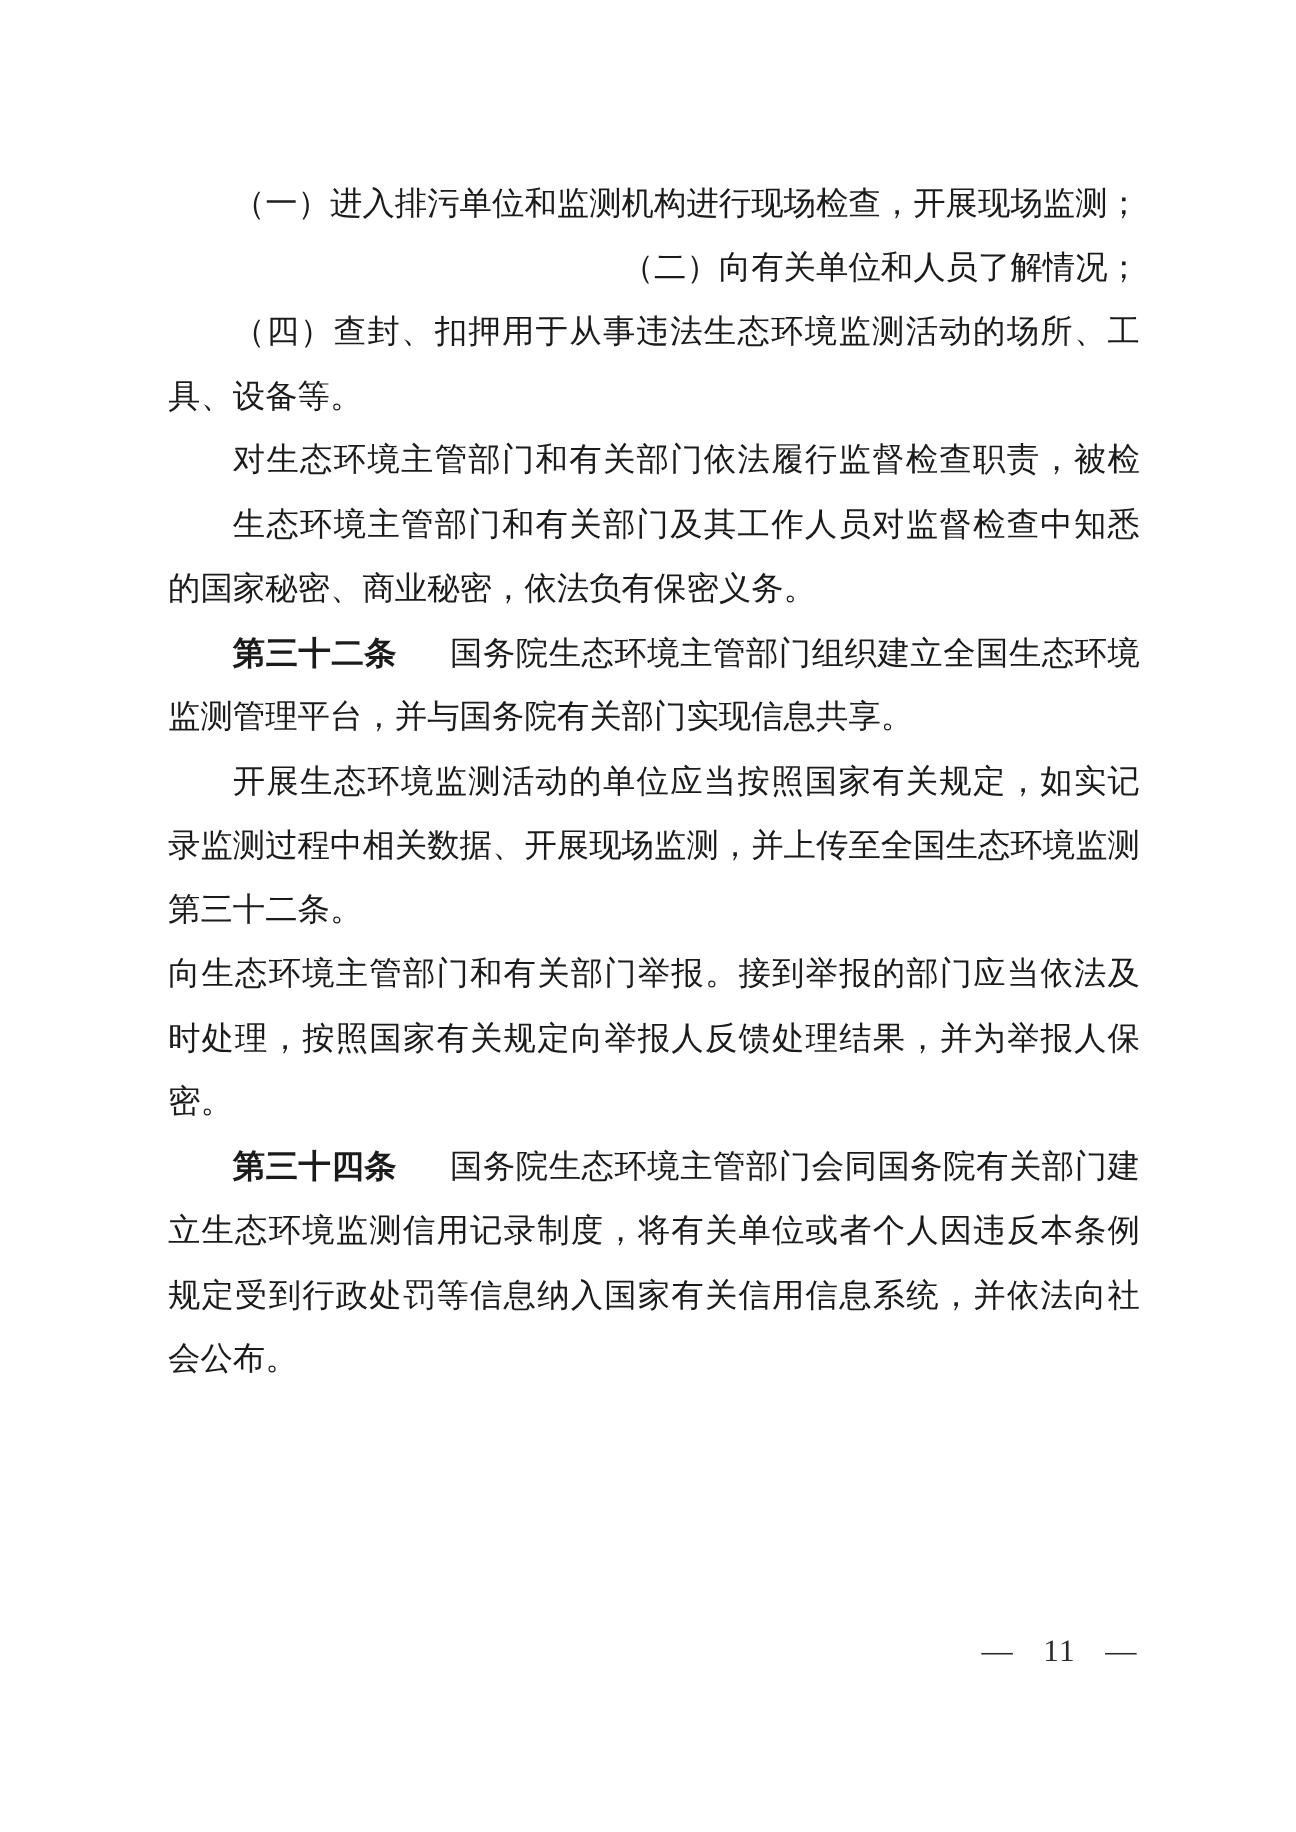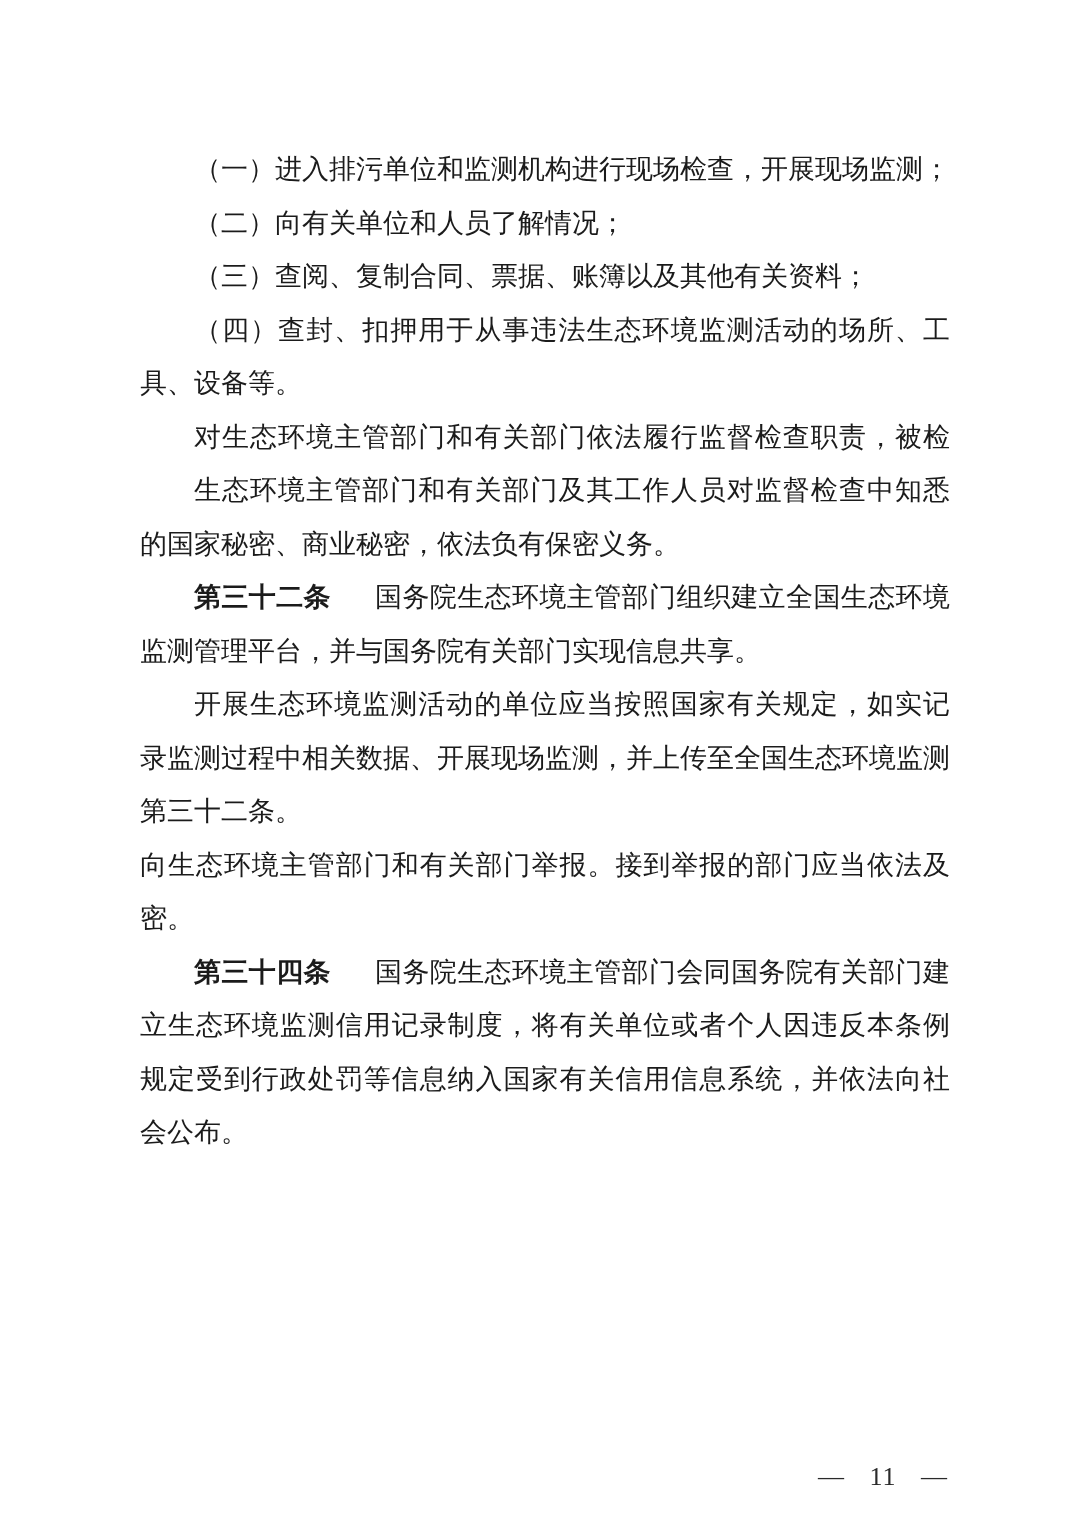--- a/index.html
+++ b/index.html
@@ -29,58 +29,59 @@
     white-space: nowrap;
     letter-spacing: 0;
   }
   .line.fill {
     white-space: normal;
     text-align: justify;
     text-align-last: justify;
   }
   .line.indent {
     padding-left: 54px;
+    text-align: right;
   }
   .lead {
     font-weight: 700;
     font-family: "Liberation Sans", "DejaVu Sans", sans-serif;
     margin-right: 44px;
   }
   .page-footer {
     position: absolute;
-    top: 1462px;
+    top: 1361px;
     right: 132px;
     font-size: 26px;
     color: #2a2a2a;
     letter-spacing: 1px;
     white-space: nowrap;
   }
   .page-footer .page-num {
     margin: 0 17px;
   }
 </style>
 </head>
 <body>
 
 <div class="page">
   <main class="content">
       <div class="line indent">（一）进入排污单位和监测机构进行现场检查，开展现场监测；</div>
       <div class="line indent">（二）向有关单位和人员了解情况；</div>
-      <div class="line indent">（三）查阅、复制合同、票据、账簿以及其他有关资料；</div>
       <div class="line indent fill">（四）查封、扣押用于从事违法生态环境监测活动的场所、工</div>
       <div class="line">具、设备等。</div>
       <div class="line indent fill">对生态环境主管部门和有关部门依法履行监督检查职责，被检</div>
       <div class="line indent fill">生态环境主管部门和有关部门及其工作人员对监督检查中知悉</div>
       <div class="line">的国家秘密、商业秘密，依法负有保密义务。</div>
       <div class="line indent fill"><span class="lead">第三十二条</span>国务院生态环境主管部门组织建立全国生态环境</div>
       <div class="line">监测管理平台，并与国务院有关部门实现信息共享。</div>
       <div class="line indent fill">开展生态环境监测活动的单位应当按照国家有关规定，如实记</div>
       <div class="line fill">录监测过程中相关数据、开展现场监测，并上传至全国生态环境监测</div>
       <div class="line">第三十二条。</div>
       <div class="line fill">向生态环境主管部门和有关部门举报。接到举报的部门应当依法及</div>
+      <div class="line fill">时处理，按照国家有关规定向举报人反馈处理结果，并为举报人保</div>
       <div class="line">密。</div>
       <div class="line indent fill"><span class="lead">第三十四条</span>国务院生态环境主管部门会同国务院有关部门建</div>
       <div class="line fill">立生态环境监测信用记录制度，将有关单位或者个人因违反本条例</div>
       <div class="line fill">规定受到行政处罚等信息纳入国家有关信用信息系统，并依法向社</div>
       <div class="line">会公布。</div>
     </main>
   <footer class="page-footer">
     <span>—</span>
     <span class="page-num">11</span>
     <span>—</span>

